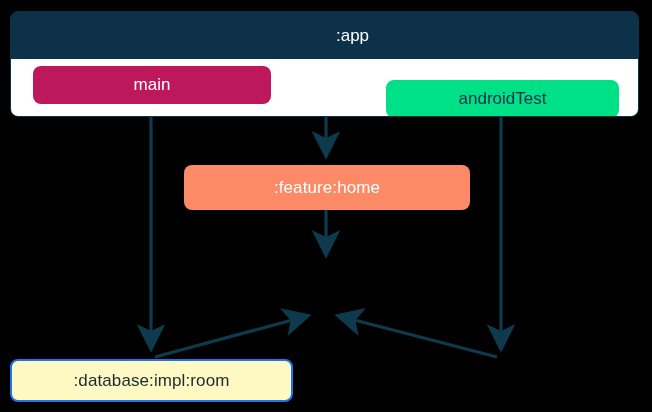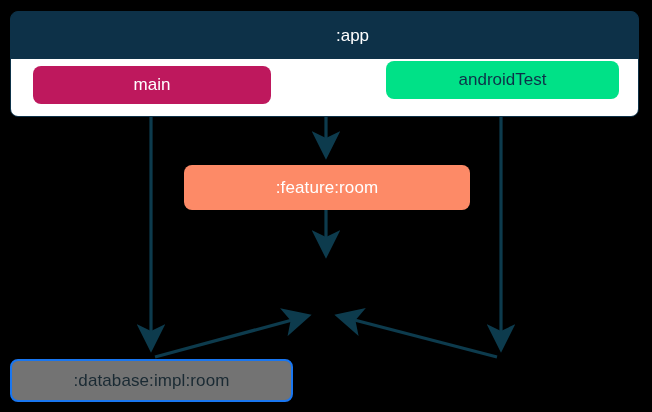--- a/index.html
+++ b/index.html
@@ -80,21 +80,21 @@
     position: absolute;
     display: flex;
     align-items: center;
     justify-content: center;
     border-radius: 8px;
     font-size: 17px;
     box-sizing: border-box;
   }
   #node-androidtest {
     left: 375px;
-    top: 2px;
+    top: 21px;
     width: 233px;
     height: 38px;
     background: #00e187;
     color: #0d3148;
     position: absolute;
     display: flex;
     align-items: center;
     justify-content: center;
     border-radius: 8px;
     font-size: 17px;
@@ -118,21 +118,21 @@
     height: 44px;
     background: #1976f0;
     color: #ffffff;
     z-index: 3;
   }
   #node-impl-room {
     left: 10px;
     top: 359px;
     width: 283px;
     height: 43px;
-    background: #737373;
+    background: #fef9c3;
     color: #1a2a33;
     border: 2px solid #1976f0;
     z-index: 3;
   }
   #node-impl-mock {
     left: 361px;
     top: 359px;
     width: 280px;
     height: 43px;
     background: #ffffff;
@@ -179,19 +179,19 @@
   </svg>
 
   <div id="app-container">
     <div id="app-title">:app</div>
     <div id="app-body">
       <div id="node-main">main</div>
       <div id="node-androidtest">androidTest</div>
     </div>
   </div>
 
-  <div class="node" id="node-feature-home">:feature:room</div>
+  <div class="node" id="node-feature-home">:feature:home</div>
 
 
   <div class="node" id="node-impl-room">:database:impl:room</div>
 
 
 </div>
 
 </body></html>

